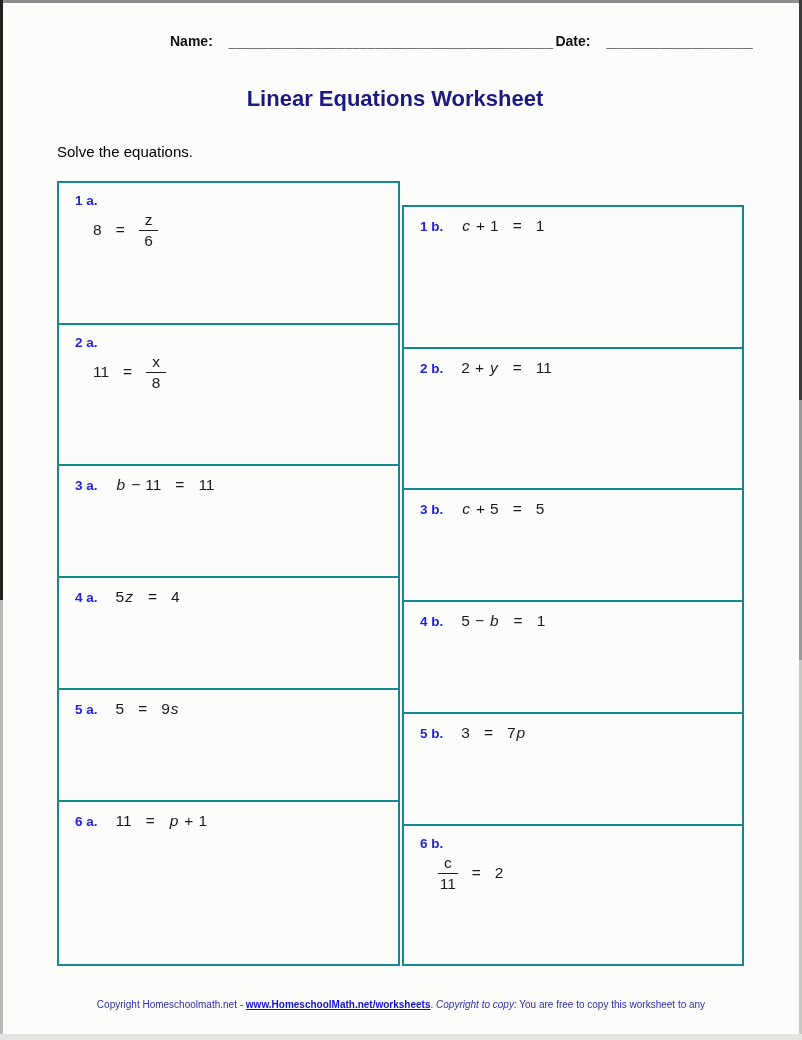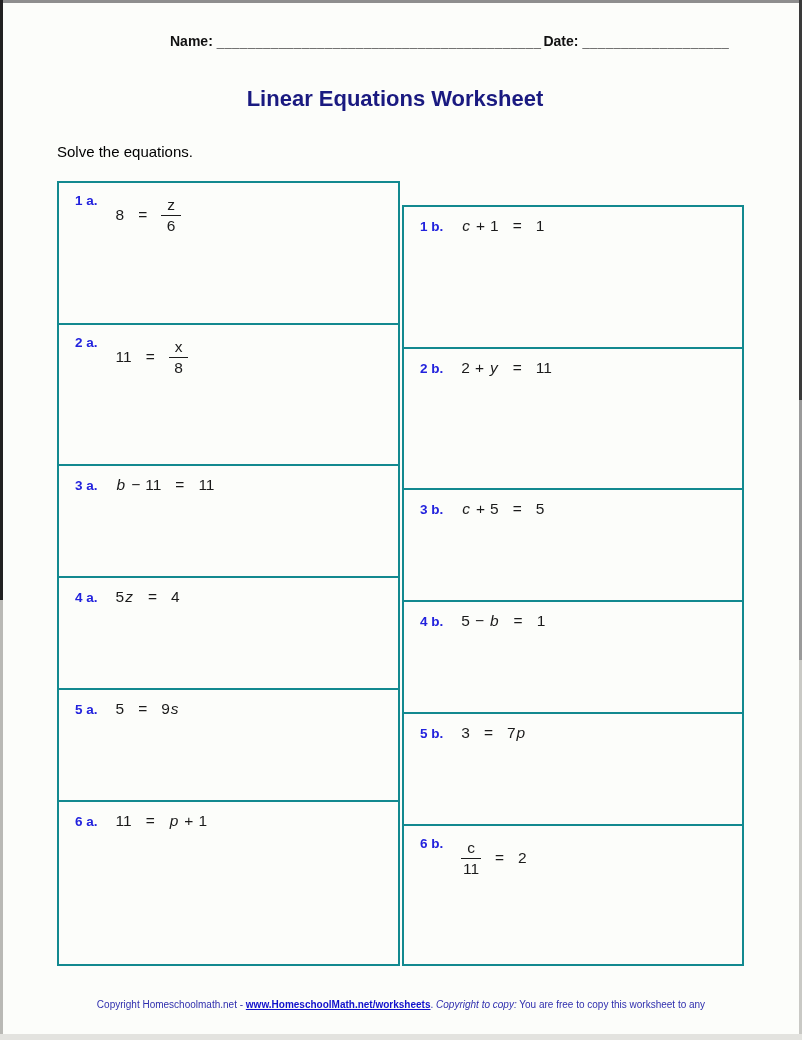--- a/index.html
+++ b/index.html
@@ -28,21 +28,21 @@
   .edge-right-mid{right:0;top:400px;width:3px;height:260px;background:#9a9a9a;}
   .edge-right-light{right:0;top:660px;width:3px;height:380px;background:#c9c9c5;}
   .edge-bottom{left:0;bottom:0;width:802px;height:6px;background:#e3e3df;}
 
   
   .namedate{
     position:absolute;left:170px;top:33px;
     display:flex;align-items:baseline;white-space:pre;
   }
   .nd-label{font-weight:bold;font-size:14px;color:#111;}
-  .nd-blank{font-size:13px;color:#555;margin-left:4px;letter-spacing:0.5px;}
+  .nd-blank{font-size:13px;color:#555;margin-left:16px;letter-spacing:0.5px;}
   .nd-date{margin-left:2px;}
 
   
   .title{
     position:absolute;left:0;top:86px;width:790px;
     text-align:center;font-size:22px;font-weight:bold;color:var(--navy);
   }
 
   
   .instruction{position:absolute;left:57px;top:143px;font-size:15px;color:#000000;}
@@ -53,21 +53,21 @@
     display:grid;
     grid-template-rows:140px 141px 112px 112px 112px 140px;
     border:2px solid var(--teal);
     background:transparent;
   }
   .col-table.col-a{width:343px;}
   .col-table.col-b{width:342px;margin-top:24px;}
   .cell{border-top:2px solid var(--teal);padding:10px 8px 0 16px;}
   .cell.first{border-top:none;}
   .line{display:flex;align-items:baseline;}
-  .line.fracline{align-items:flex-start;}
+  .line.fracline{align-items:flex-start;flex-direction:column;}
   .plabel{color:var(--label-blue);font-weight:bold;font-size:13.5px;white-space:pre;flex:0 0 auto;}
   .eqexpr{display:inline-flex;align-items:baseline;margin-left:18px;white-space:pre;}
   .fracline .eqexpr{align-items:center;margin-top:4px;}
   .tkn{font-size:15.5px;color:var(--ink);line-height:1.2;}
   .tkn.var{font-style:italic;padding:0 1px;}
   .tkn.op{margin:0 5px;}
   .tkn.eq{margin:0 14px;}
   .frac{display:inline-flex;flex-direction:column;align-items:center;line-height:1.05;}
   .frac .fnum{padding:0 6px 2px;border-bottom:1.6px solid var(--ink);}
   .frac .fden{padding-top:2px;}

